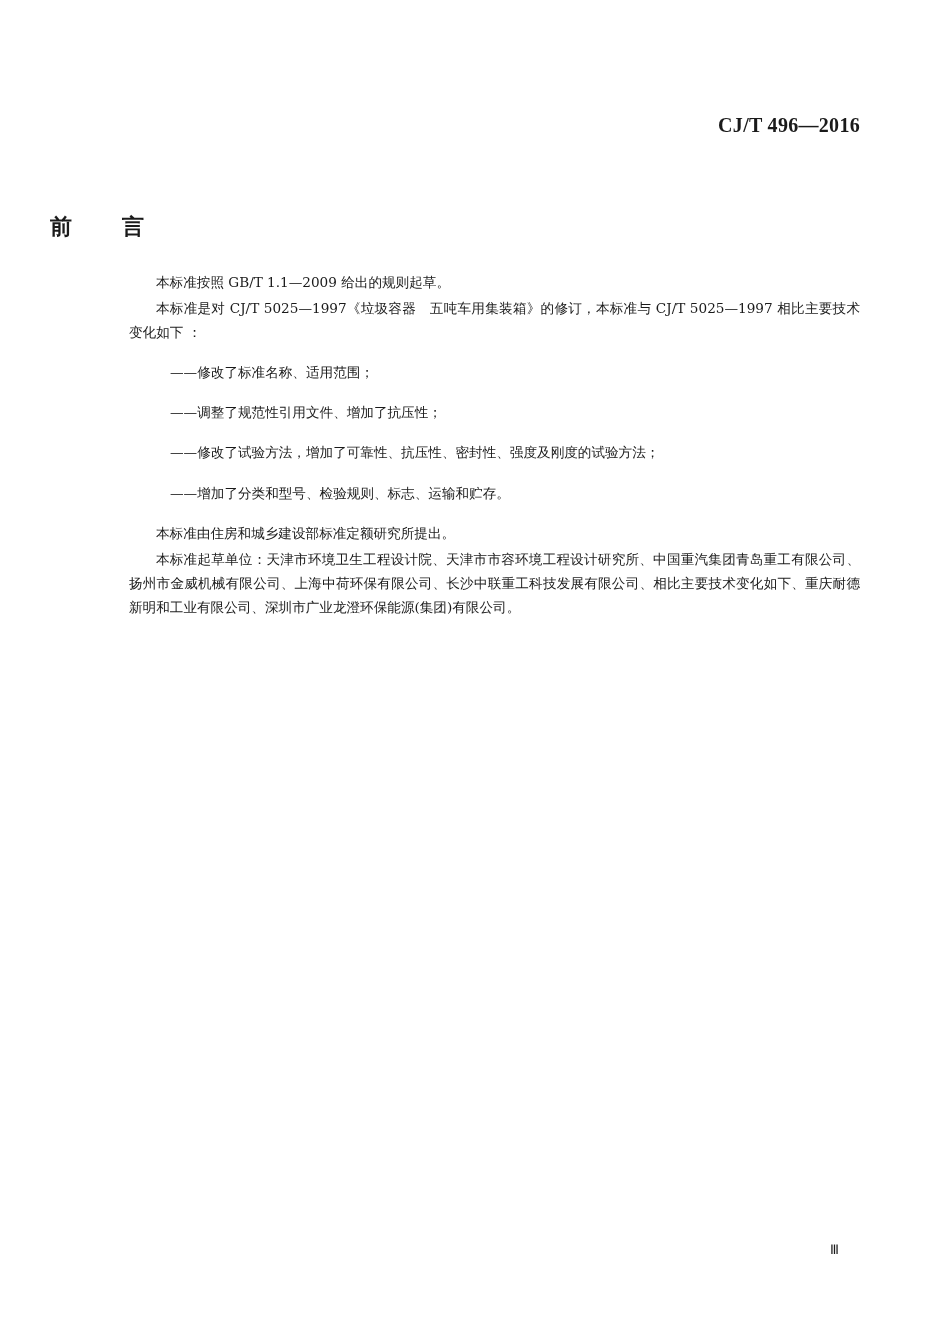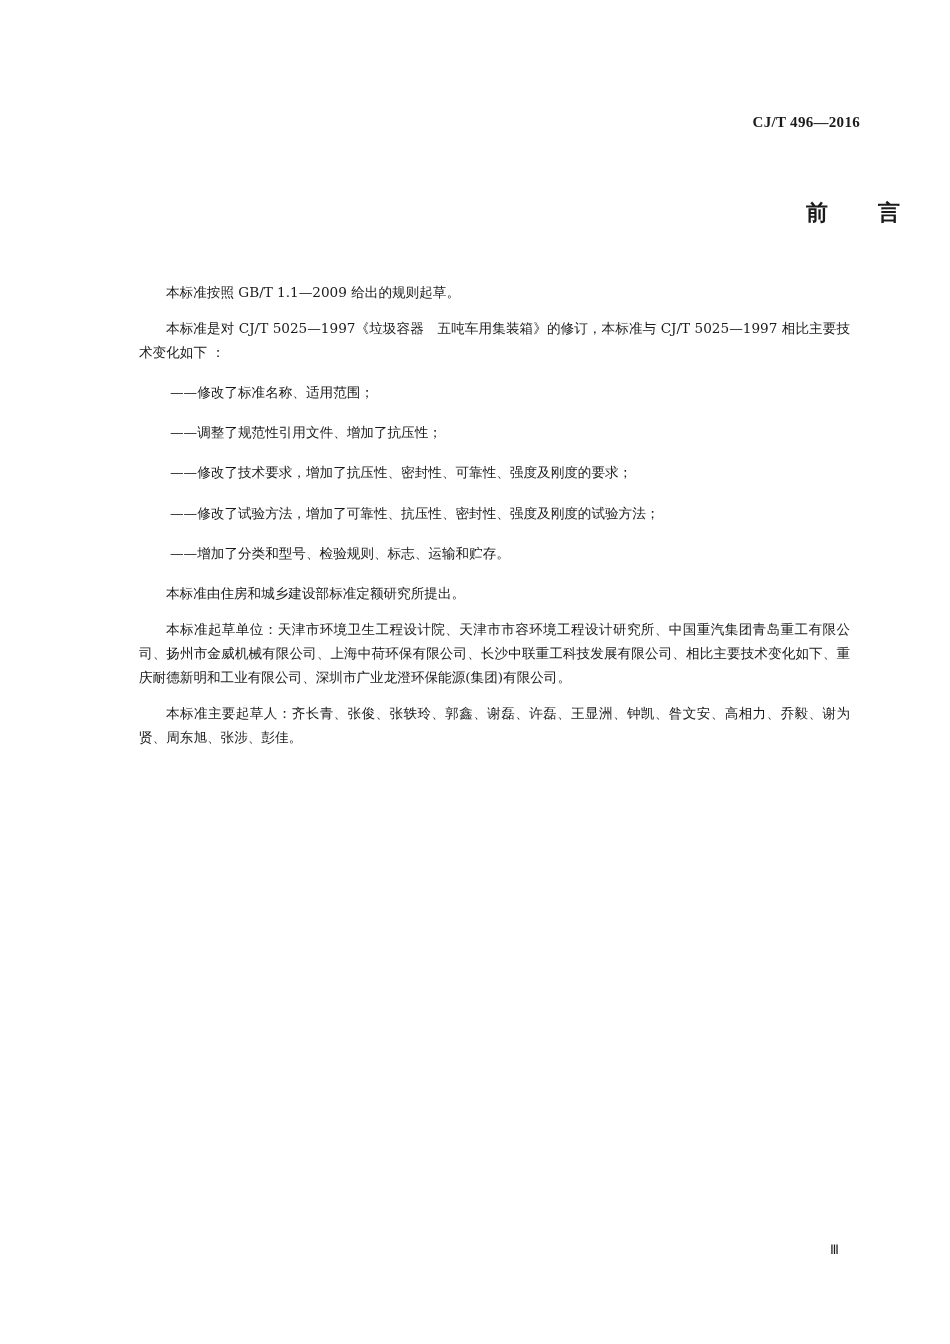--- a/index.html
+++ b/index.html
@@ -4,52 +4,50 @@
 <style>
   html, body { margin: 0; padding: 0; background: #ffffff; }
   body {
     width: 950px; height: 1344px; position: relative; overflow: hidden;
     font-family: "DejaVu Serif", "Liberation Serif", serif;
     color: #1a1a1a;
   }
   .std-code {
     position: absolute; top: 114px; right: 90px;
     font-family: "Liberation Serif", serif;
-    font-size: 15px; font-weight: bold; letter-spacing: 0.3px;
+    font-size: 20px; font-weight: bold; letter-spacing: 0.3px;
   }
   .title {
-    position: absolute; top: 198px; left: 0; width: 100%;
-    text-align: right; font-family: "DejaVu Sans", sans-serif;
+    position: absolute; top: 212px; left: 0; width: 100%;
+    text-align: left; font-family: "DejaVu Sans", sans-serif;
     font-size: 22px; font-weight: bold; letter-spacing: 50px;
     text-indent: 50px;
   }
   .content {
     position: absolute; top: 268px; left: 127px; width: 735px;
     font-size: 13.6px; line-height: 24.1px;
   }
-  .p { margin: 12px; text-indent: 27px; text-align: justify; }
+  .p { margin: 2px; text-indent: 27px; text-align: justify; }
   .dash { margin: 16px; padding-left: 27px; }
   .page-num {
     position: absolute; top: 1242px; left: 830px;
     font-family: "Liberation Serif", serif; font-size: 13px;
   }
 </style>
 </head>
 <body>
 
 <div class="std-code">CJ/T 496—2016</div>
 
 <div class="title">前言</div>
 
 <div class="content">
   <p class="p">本标准按照 GB/T 1.1—2009 给出的规则起草。</p>
   <p class="p">本标准是对 CJ/T 5025—1997《垃圾容器　五吨车用集装箱》的修订，本标准与 CJ/T 5025—1997 相比主要技术变化如下 ：</p>
   <p class="dash">——修改了标准名称、适用范围；</p>
   <p class="dash">——调整了规范性引用文件、增加了抗压性；</p>
-  <p class="dash">——修改了技术要求，增加了抗压性、密封性、可靠性、强度及刚度的要求；</p>
   <p class="dash">——修改了试验方法，增加了可靠性、抗压性、密封性、强度及刚度的试验方法；</p>
   <p class="dash">——增加了分类和型号、检验规则、标志、运输和贮存。</p>
   <p class="p">本标准由住房和城乡建设部标准定额研究所提出。</p>
   <p class="p">本标准起草单位：天津市环境卫生工程设计院、天津市市容环境工程设计研究所、中国重汽集团青岛重工有限公司、扬州市金威机械有限公司、上海中荷环保有限公司、长沙中联重工科技发展有限公司、相比主要技术变化如下、重庆耐德新明和工业有限公司、深圳市广业龙澄环保能源(集团)有限公司。</p>
-  <p class="p">本标准主要起草人：齐长青、张俊、张轶玲、郭鑫、谢磊、许磊、王显洲、钟凯、昝文安、高相力、乔毅、谢为贤、周东旭、张涉、彭佳。</p>
 </div>
 
 <div class="page-num">Ⅲ</div>
 
 </body></html>

